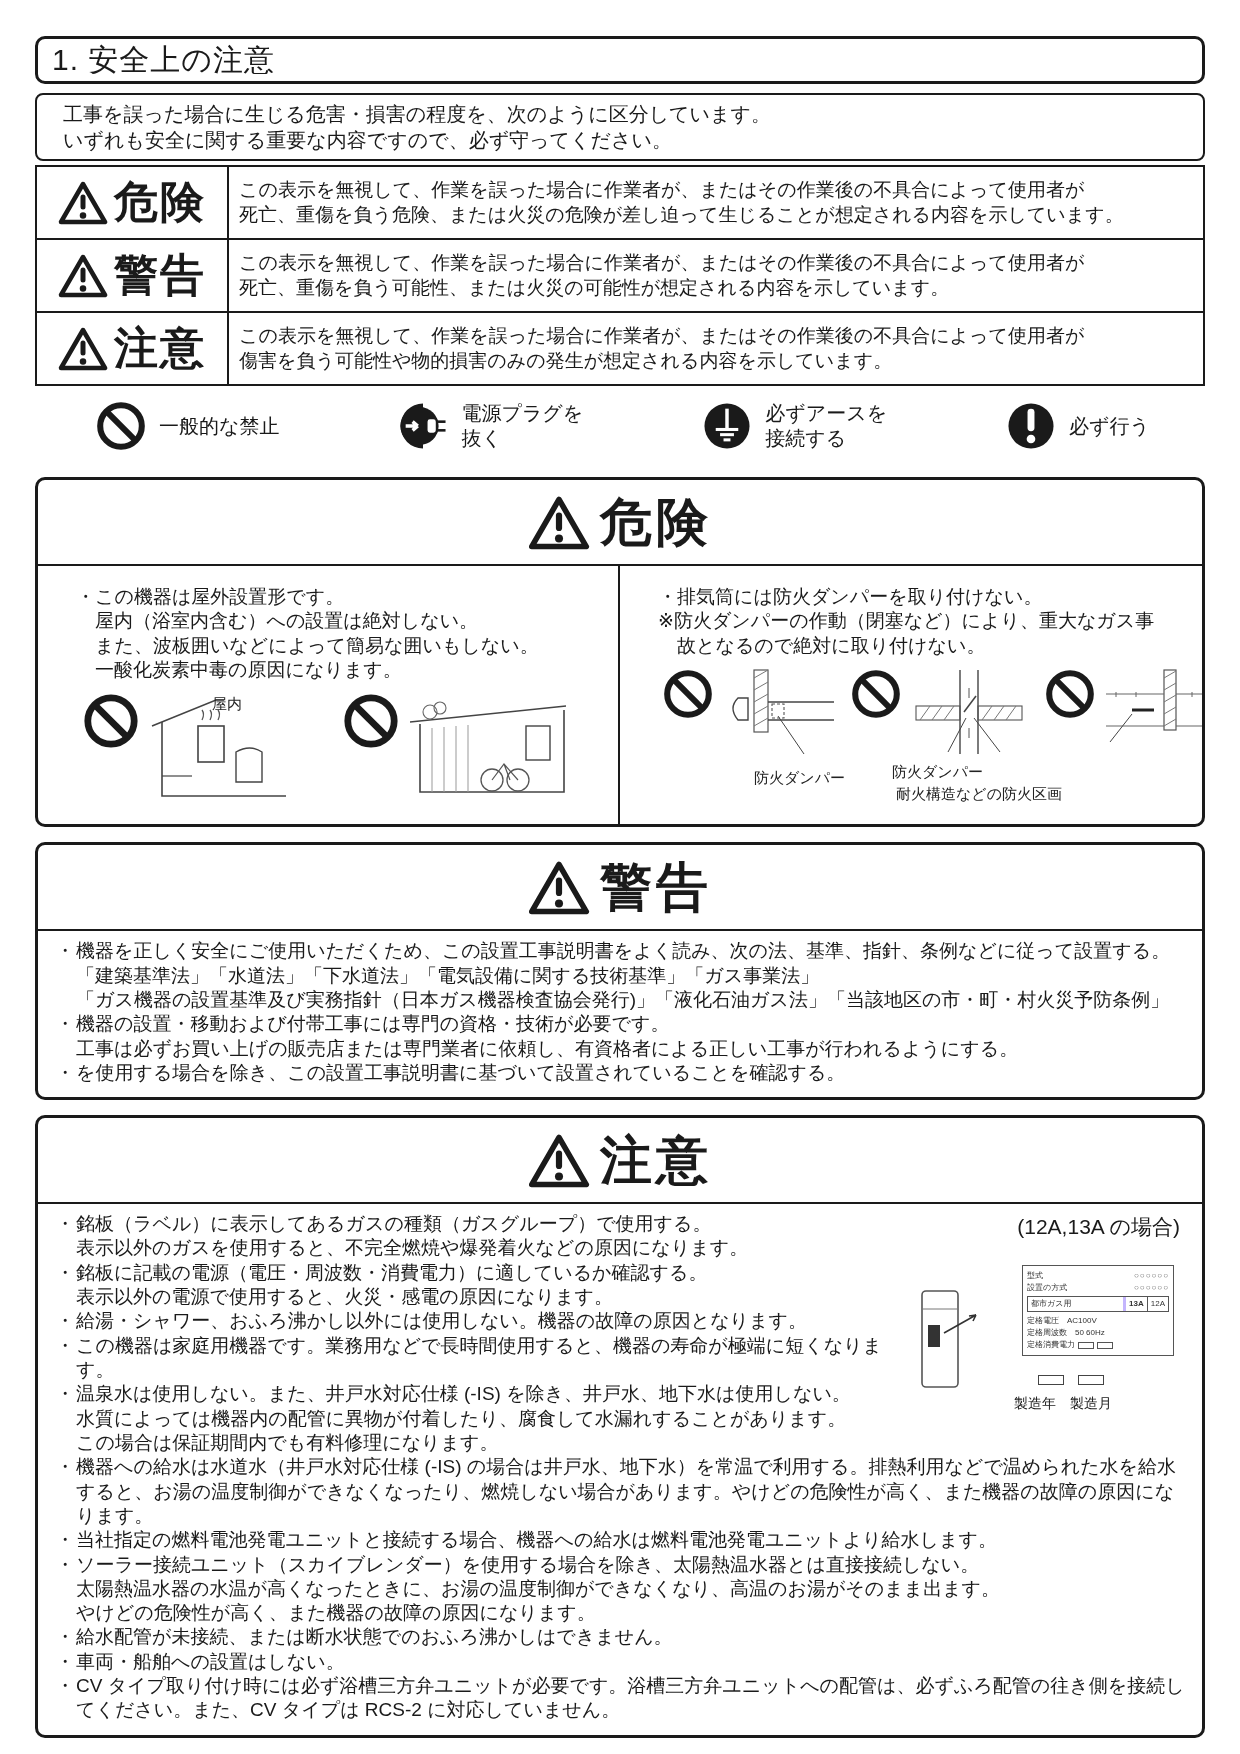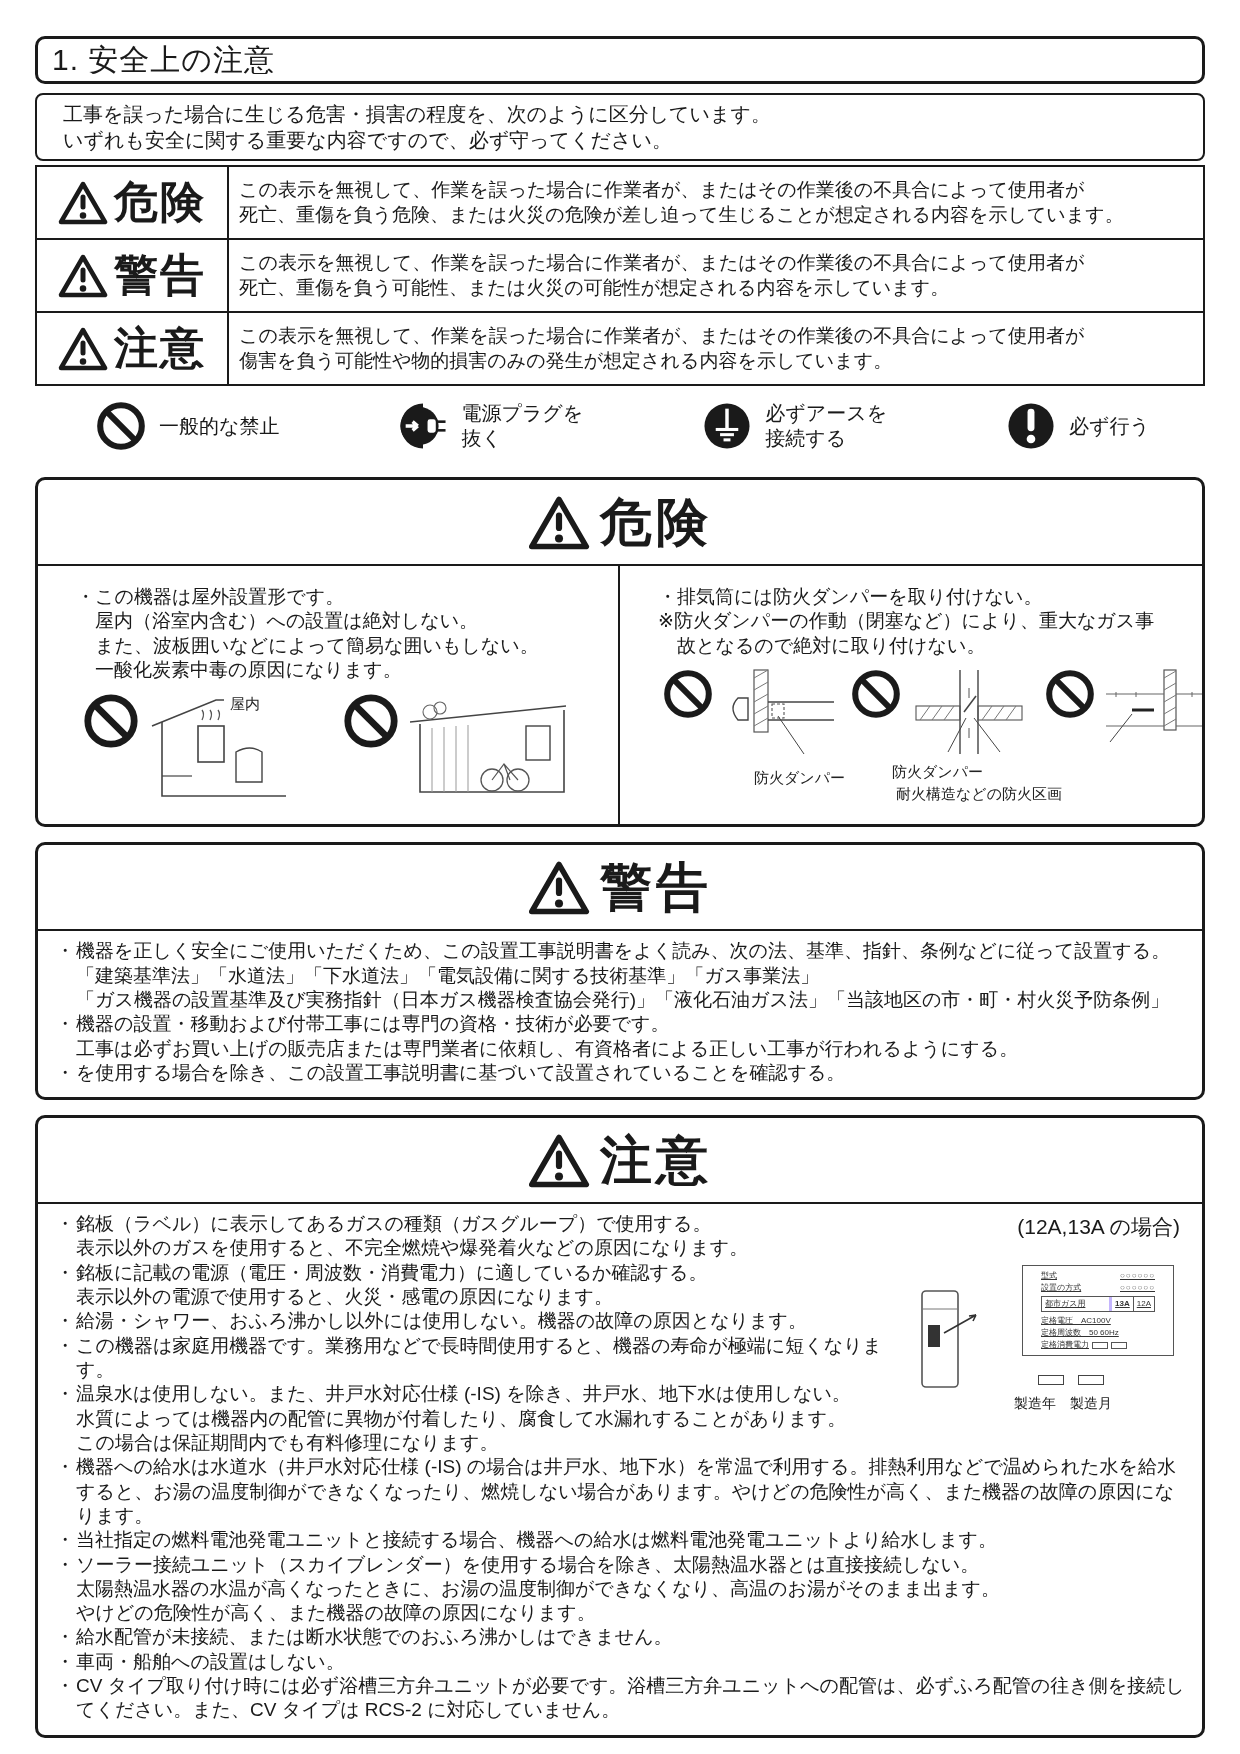--- a/index.html
+++ b/index.html
@@ -83,22 +83,22 @@
   .caution-flex { display:flex; }
   .caution-left { width:858px; }
   .caution-right { flex:1; position:relative; padding-right:4px; }
   .case-label { text-align:right; font-size:21px; padding:2px 2px 6px 0; }
 
   
   .np-wrap { position:relative; height:168px; }
   .device-sketch { position:absolute; left:6px; top:38px; }
   .nameplate {
     position:absolute; right:8px; top:18px; width:152px;
-    border:1.5px solid #555; background:#fff; padding:4px 18px;
-    font-size:8px; color:#333; line-height:1.5;text-decoration:underline;
+    border:1.5px solid #555; background:#fff; padding:4px 4px;
+    font-size:8px; color:#333; line-height:1.5;
   }
   .np-row { display:flex; justify-content:space-between; align-items:center; }
   .np-oo { letter-spacing:1px; color:#666; }
   .np-gas {
     display:flex; border:1px solid #555; margin:2px 0 3px 0;
   }
   .np-gas span { padding:1px 3px; }
   .np-gas .gt { flex:1; border-right:3px solid #c4b5fd; }
   .np-gas .g13 { font-weight:bold; border-right:1px solid #555; }
   .np-power { gap:3px; justify-content:flex-start; }
@@ -250,21 +250,21 @@
             </svg>
           <svg width="150" height="112" viewBox="0 0 150 112">
             <path d="M6 34 L70 8 L78 8" fill="none" stroke="#444" stroke-width="1.6"></path>
             <path d="M16 30 L16 104 L140 104" fill="none" stroke="#444" stroke-width="1.6"></path>
             <rect x="52" y="34" width="26" height="36" fill="none" stroke="#444" stroke-width="1.6"></rect>
             <path d="M56 28 q3 -6 0 -10 M64 28 q3 -6 0 -10 M72 28 q3 -6 0 -10" fill="none" stroke="#555" stroke-width="1.3"></path>
             <path d="M90 60 q14 -8 26 0 l0 30 l-26 0 Z" fill="none" stroke="#444" stroke-width="1.4"></path>
             <line x1="16" y1="84" x2="46" y2="84" stroke="#444" stroke-width="1.2"></line>
           </svg>
         </div>
-        <span class="small-label" style="left:154px; top:2px;">屋内</span>
+        <span class="small-label" style="left:136px; top:2px;">屋内</span>
         <div class="illus-group" style="margin-left:28px;">
           <svg width="58" height="58" viewBox="0 0 60 60">
               <circle cx="30" cy="30" r="24" fill="none" stroke="#1a1a1a" stroke-width="7"></circle>
               <line x1="13.5" y1="13.5" x2="46.5" y2="46.5" stroke="#1a1a1a" stroke-width="7"></line>
             </svg>
           <svg width="170" height="112" viewBox="0 0 170 112">
             <path d="M4 30 L160 14" fill="none" stroke="#444" stroke-width="1.6"></path>
             <path d="M14 32 L14 100 L158 100 L158 18" fill="none" stroke="#444" stroke-width="1.6"></path>
             <path d="M26 36 V100 M38 35 V100 M50 34 V100 M62 33 V100" stroke="#999" stroke-width="1"></path>
             <rect x="120" y="34" width="24" height="34" fill="none" stroke="#444" stroke-width="1.4"></rect>

